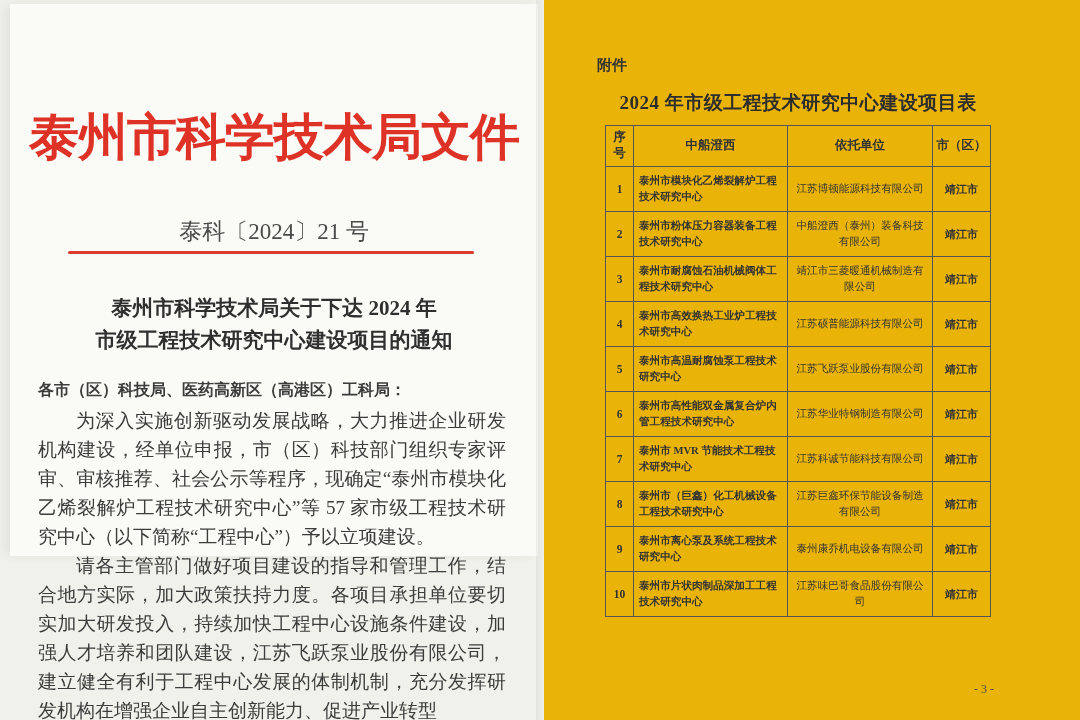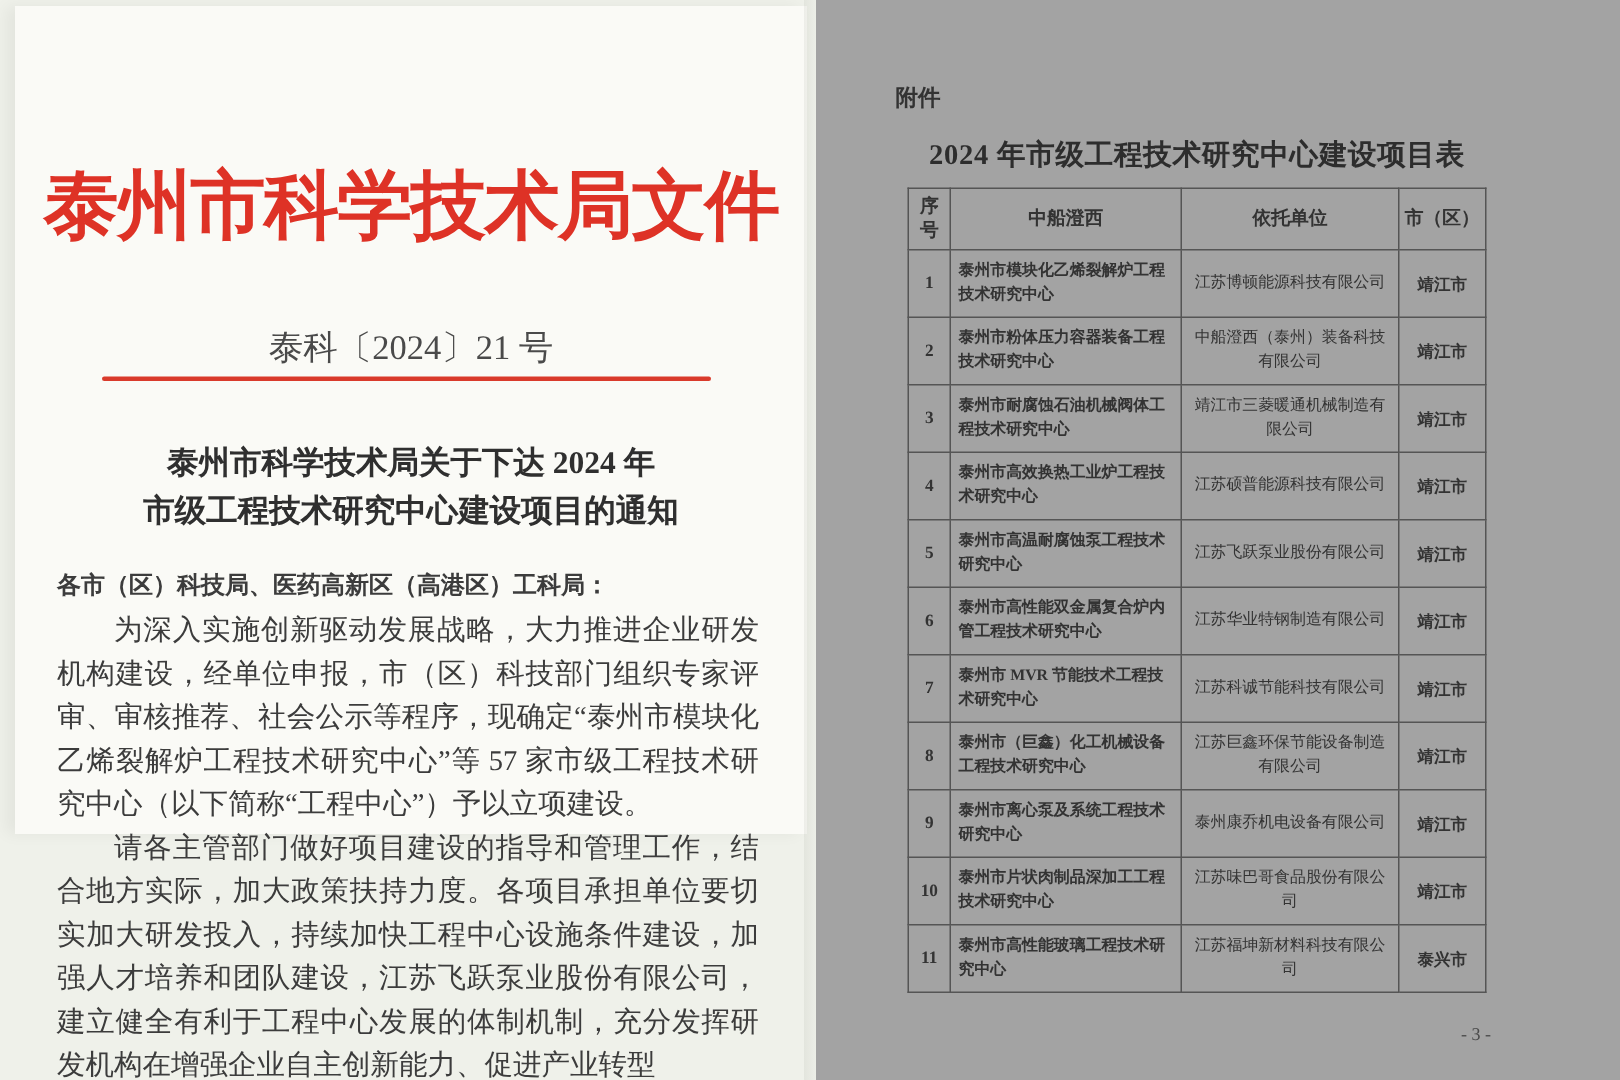--- a/index.html
+++ b/index.html
@@ -9,21 +9,21 @@
     font-family:"Liberation Serif","DejaVu Serif",serif;
     color:#3a3a3a;
   }
   .page-left{
     position:absolute;left:10px;top:4px;width:528px;height:552px;
     background:#fafaf6;
     box-shadow:-6px 0 10px rgba(0,0,0,0.05);
   }
   .page-right{
     position:absolute;left:544px;top:0;width:536px;height:720px;
-    background:#a3a3a3;
+    background:#eab308;
   }
   .seam{
     position:absolute;left:536px;top:0;width:10px;height:720px;
     background:linear-gradient(90deg,rgba(120,125,110,0.10),rgba(120,125,110,0));
   }
   
   .red-header{
     position:absolute;left:0;top:100px;width:528px;
     text-align:center;font-size:50px;font-weight:bold;
     letter-spacing:-1px;white-space:nowrap;
@@ -182,25 +182,19 @@
             <td class="td-project">泰州市离心泵及系统工程技术研究中心</td>
             <td class="td-org">泰州康乔机电设备有限公司</td>
             <td class="td-district">靖江市</td>
           </tr>
           <tr>
             <td class="td-no">10</td>
             <td class="td-project">泰州市片状肉制品深加工工程技术研究中心</td>
             <td class="td-org">江苏味巴哥食品股份有限公司</td>
             <td class="td-district">靖江市</td>
           </tr>
-          <tr>
-            <td class="td-no">11</td>
-            <td class="td-project">泰州市高性能玻璃工程技术研究中心</td>
-            <td class="td-org">江苏福坤新材料科技有限公司</td>
-            <td class="td-district">泰兴市</td>
-          </tr>
         </tbody>
     </table>
 
     <div class="page-number">- 3 -</div>
   </div>
 
 </div>
 
 </body></html>

